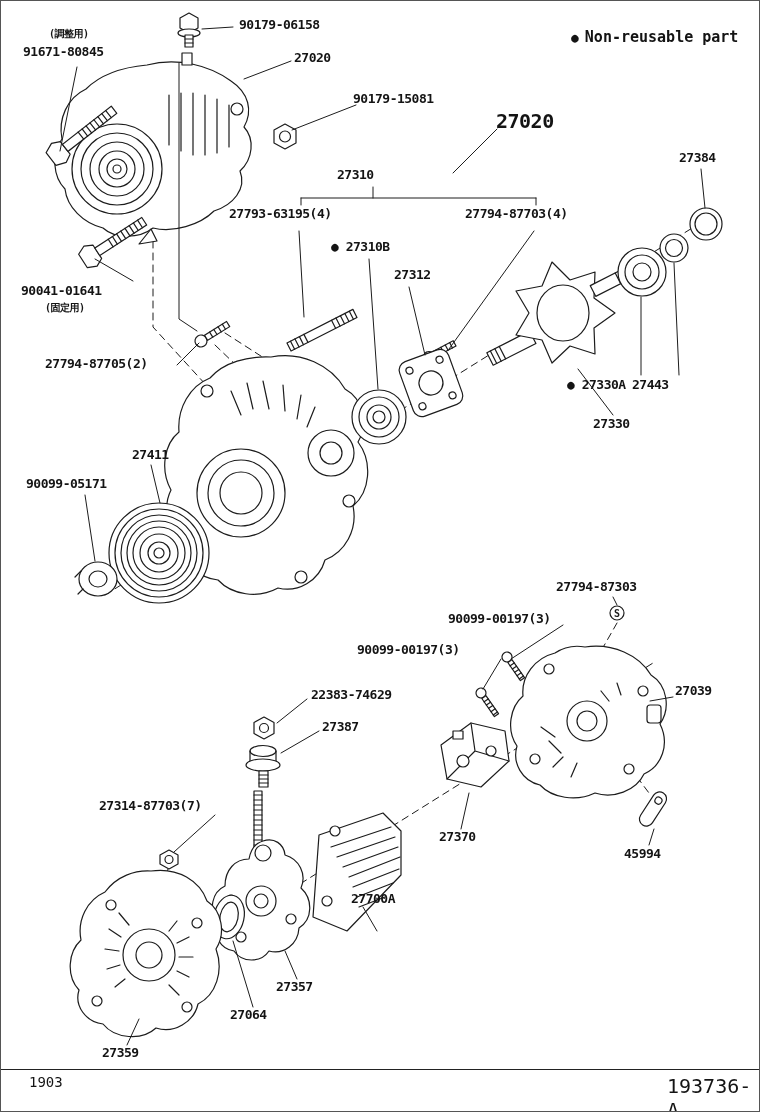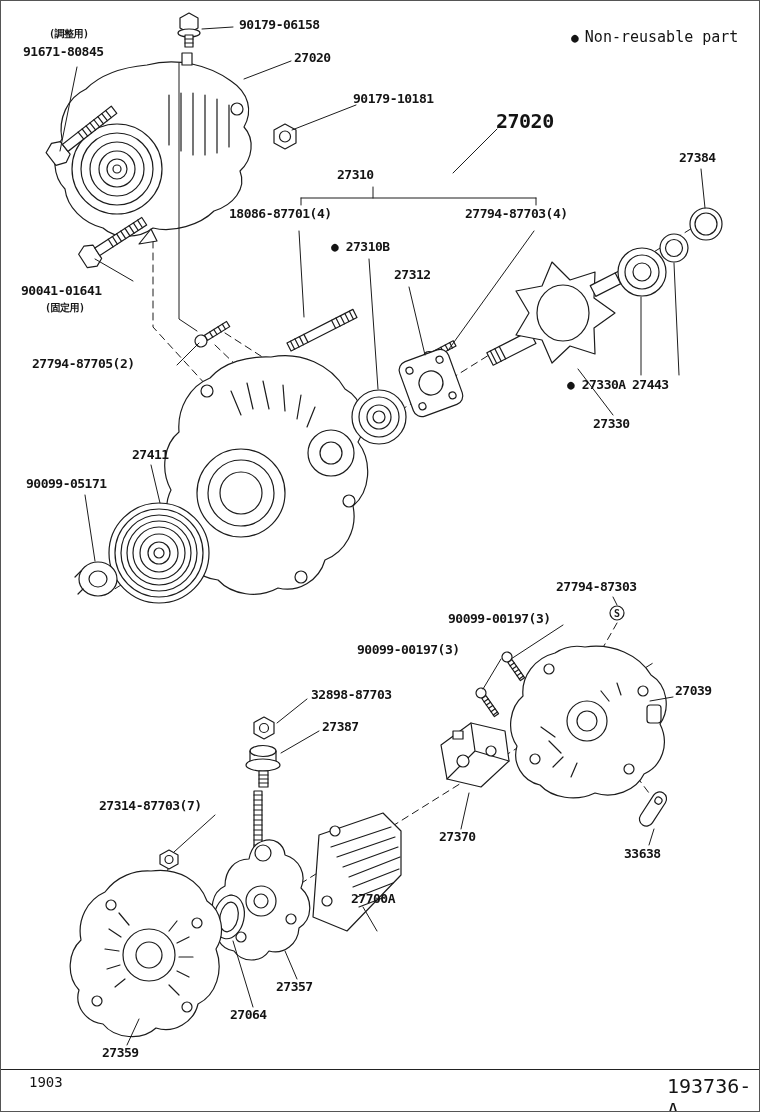--- a/index.html
+++ b/index.html
@@ -10,21 +10,21 @@
     color:#141414; overflow:hidden; border:1px solid #555;
   }
   svg.art { position:absolute; left:0; top:0; }
   .lbl {
     position:absolute; font-size:13px; font-weight:bold;
     letter-spacing:-0.5px; white-space:nowrap; line-height:1.05;
   }
   .lbl.sm { font-size:10px; }
   .lbl.lg { font-size:20px; }
   .legend {
-    position:absolute; left:570px; top:27px; font-size:15px; font-weight:normal;
+    position:absolute; left:570px; top:27px; font-size:15px; font-weight:bold;
     white-space:nowrap;
   }
   .legend .bullet { font-size:13px; margin-right:6px; }
   .footer-rule { position:absolute; left:0; right:0; top:1068px; border-top:1.5px solid #222; }
   .footer-left  { position:absolute; left:28px;  top:1073px; font-size:14px; }
   .footer-right { position:absolute; left:666px; top:1073px; font-size:20px; }
 </style>
 </head>
 <body>
 
@@ -325,45 +325,45 @@
         <path d="M252,1006 L232,940"></path>
         <path d="M126,1044 L138,1018"></path>
       </g>
     </g>
   </svg>
 
   <div class="lbl sm" style="left:48px;top:28px">(調整用)</div>
   <div class="lbl" style="left:22px;top:44px">91671-80845</div>
   <div class="lbl" style="left:238px;top:17px">90179-06158</div>
   <div class="lbl" style="left:293px;top:50px">27020</div>
-  <div class="lbl" style="left:352px;top:91px">90179-10181</div>
+  <div class="lbl" style="left:352px;top:91px">90179-15081</div>
   <div class="lbl lg" style="left:495px;top:110px">27020</div>
   <div class="lbl" style="left:678px;top:150px">27384</div>
   <div class="lbl" style="left:336px;top:167px">27310</div>
-  <div class="lbl" style="left:228px;top:206px">18086-87701(4)</div>
+  <div class="lbl" style="left:228px;top:206px">27793-63195(4)</div>
   <div class="lbl" style="left:464px;top:206px">27794-87703(4)</div>
   <div class="lbl" style="left:330px;top:239px">● 27310B</div>
   <div class="lbl" style="left:393px;top:267px">27312</div>
   <div class="lbl" style="left:20px;top:283px">90041-01641</div>
   <div class="lbl sm" style="left:44px;top:302px">(固定用)</div>
-  <div class="lbl" style="left:31px;top:356px">27794-87705(2)</div>
+  <div class="lbl" style="left:44px;top:356px">27794-87705(2)</div>
   <div class="lbl" style="left:566px;top:377px">● 27330A</div>
   <div class="lbl" style="left:631px;top:377px">27443</div>
   <div class="lbl" style="left:592px;top:416px">27330</div>
   <div class="lbl" style="left:131px;top:447px">27411</div>
   <div class="lbl" style="left:25px;top:476px">90099-05171</div>
   <div class="lbl" style="left:555px;top:579px">27794-87303</div>
   <div class="lbl" style="left:447px;top:611px">90099-00197(3)</div>
   <div class="lbl" style="left:356px;top:642px">90099-00197(3)</div>
   <div class="lbl" style="left:674px;top:683px">27039</div>
-  <div class="lbl" style="left:310px;top:687px">32898-87703</div>
+  <div class="lbl" style="left:310px;top:687px">22383-74629</div>
   <div class="lbl" style="left:321px;top:719px">27387</div>
   <div class="lbl" style="left:98px;top:798px">27314-87703(7)</div>
   <div class="lbl" style="left:438px;top:829px">27370</div>
-  <div class="lbl" style="left:623px;top:846px">33638</div>
+  <div class="lbl" style="left:623px;top:846px">45994</div>
   <div class="lbl" style="left:350px;top:891px">27700A</div>
   <div class="lbl" style="left:275px;top:979px">27357</div>
   <div class="lbl" style="left:229px;top:1007px">27064</div>
   <div class="lbl" style="left:101px;top:1045px">27359</div>
 
   <div class="legend">
     <span class="bullet">●</span><span>Non-reusable part</span>
   </div>
 
   <div class="footer-rule"></div>

